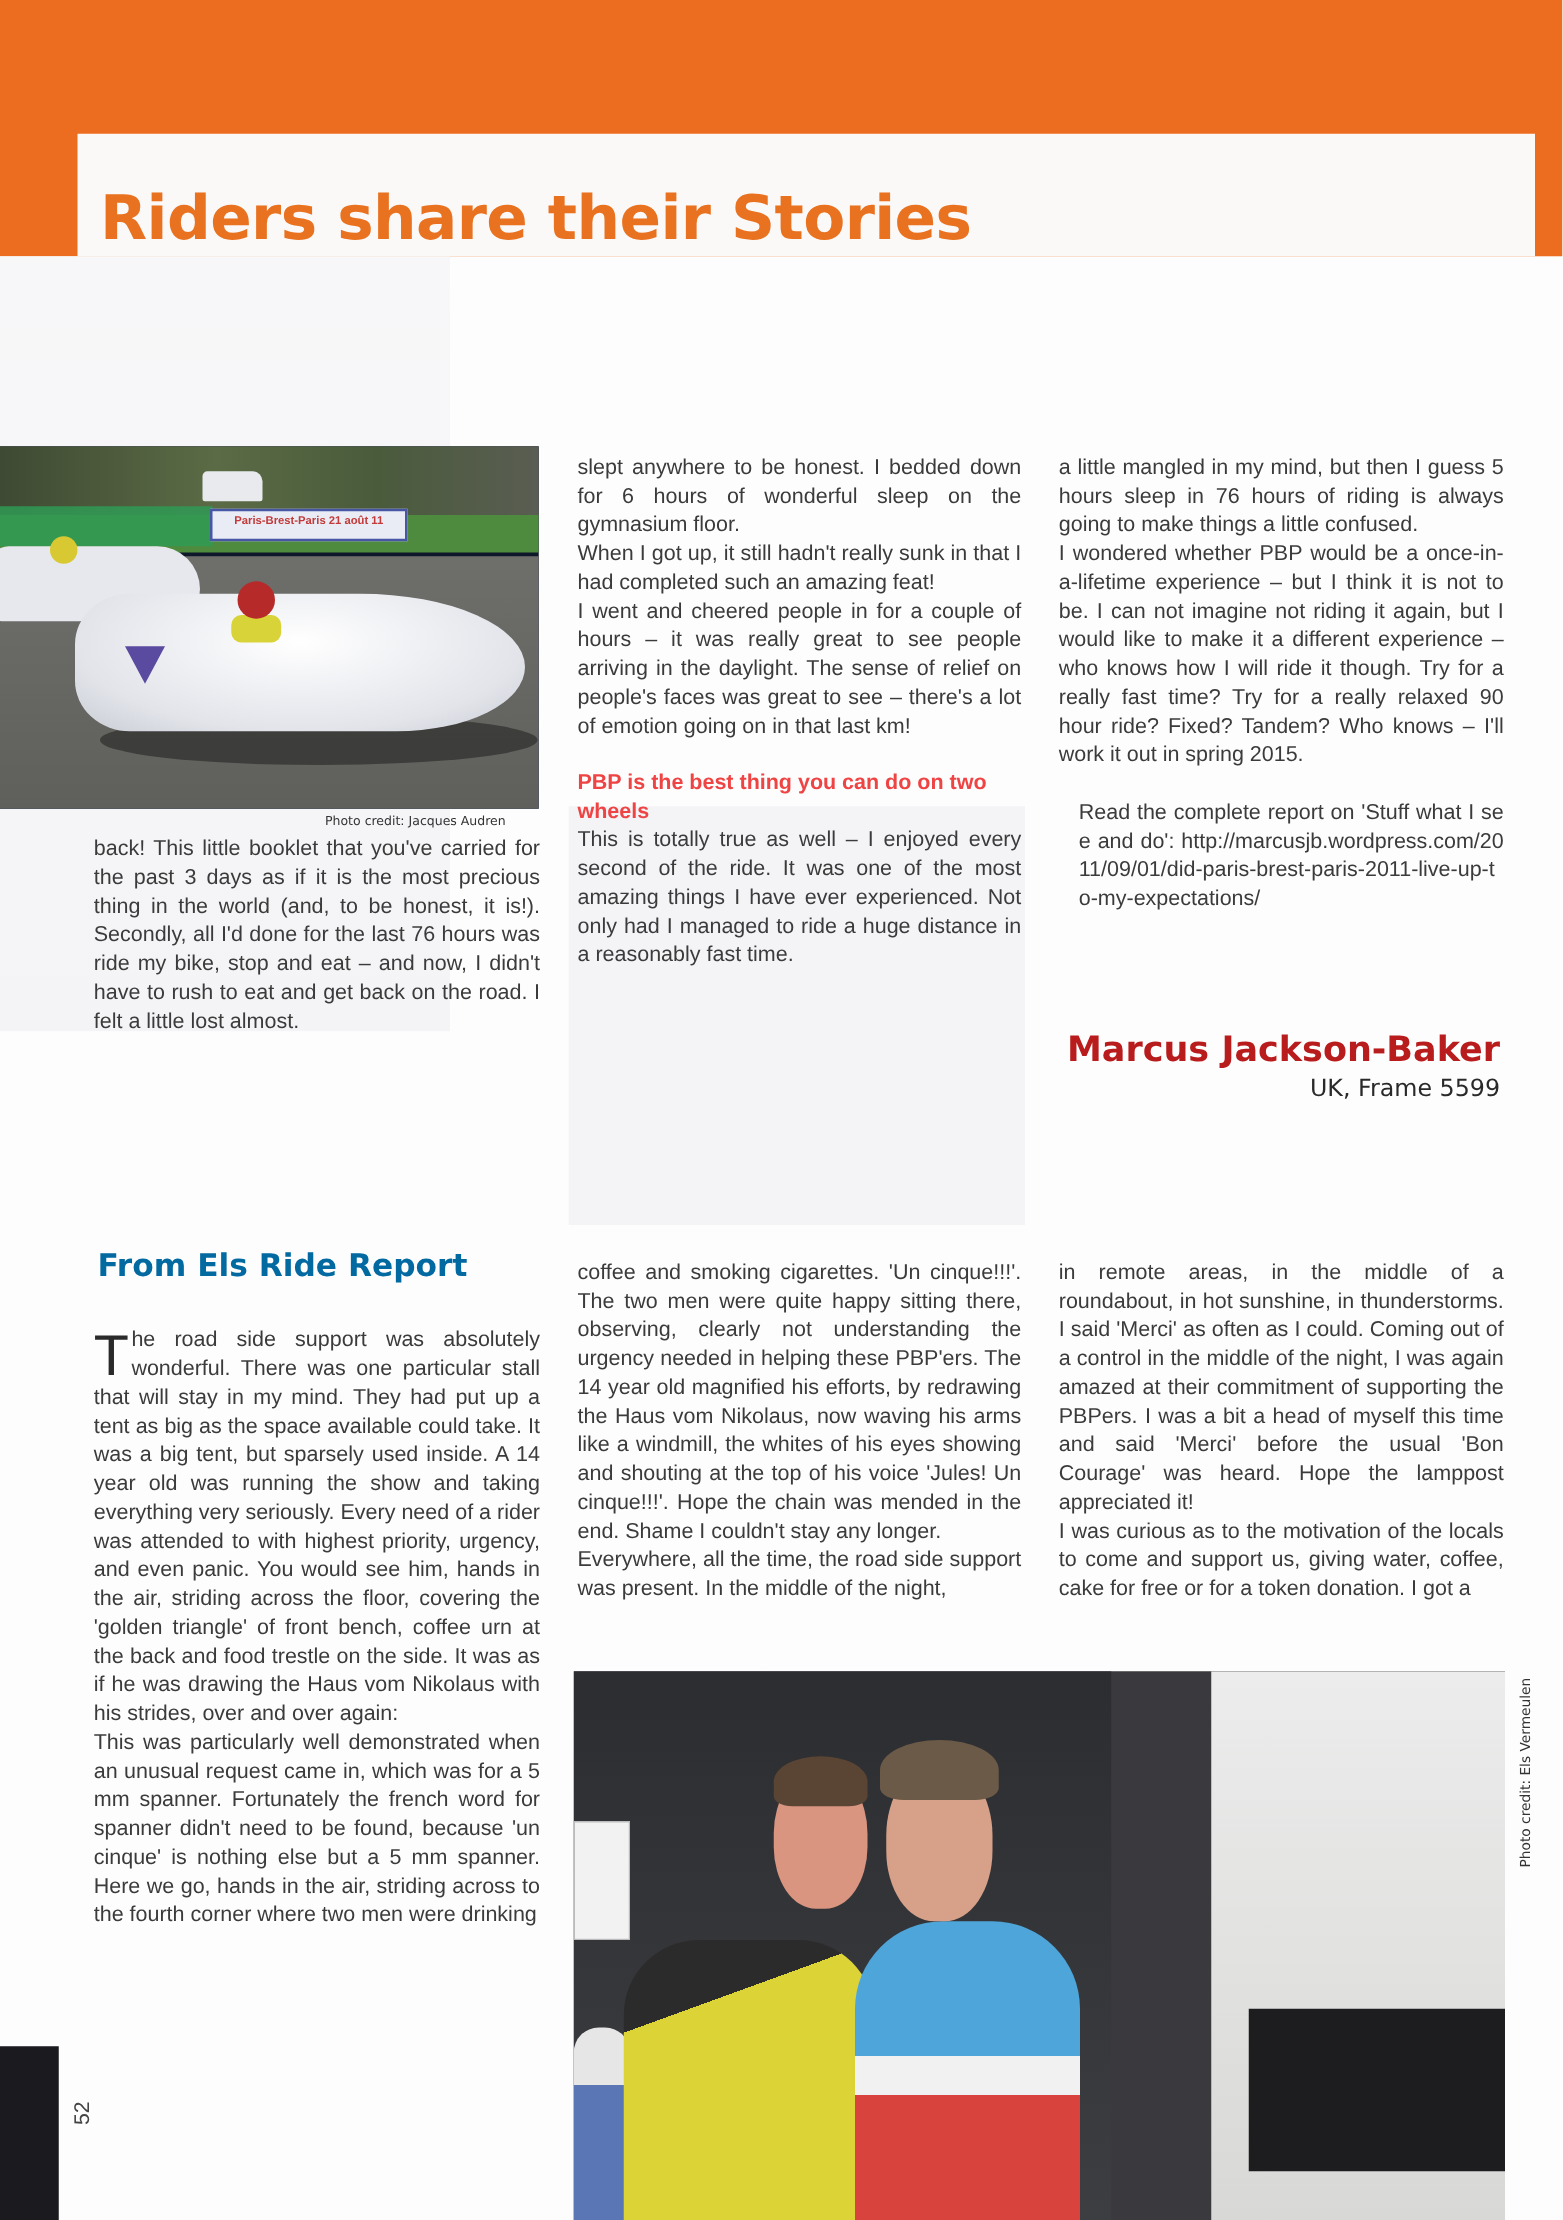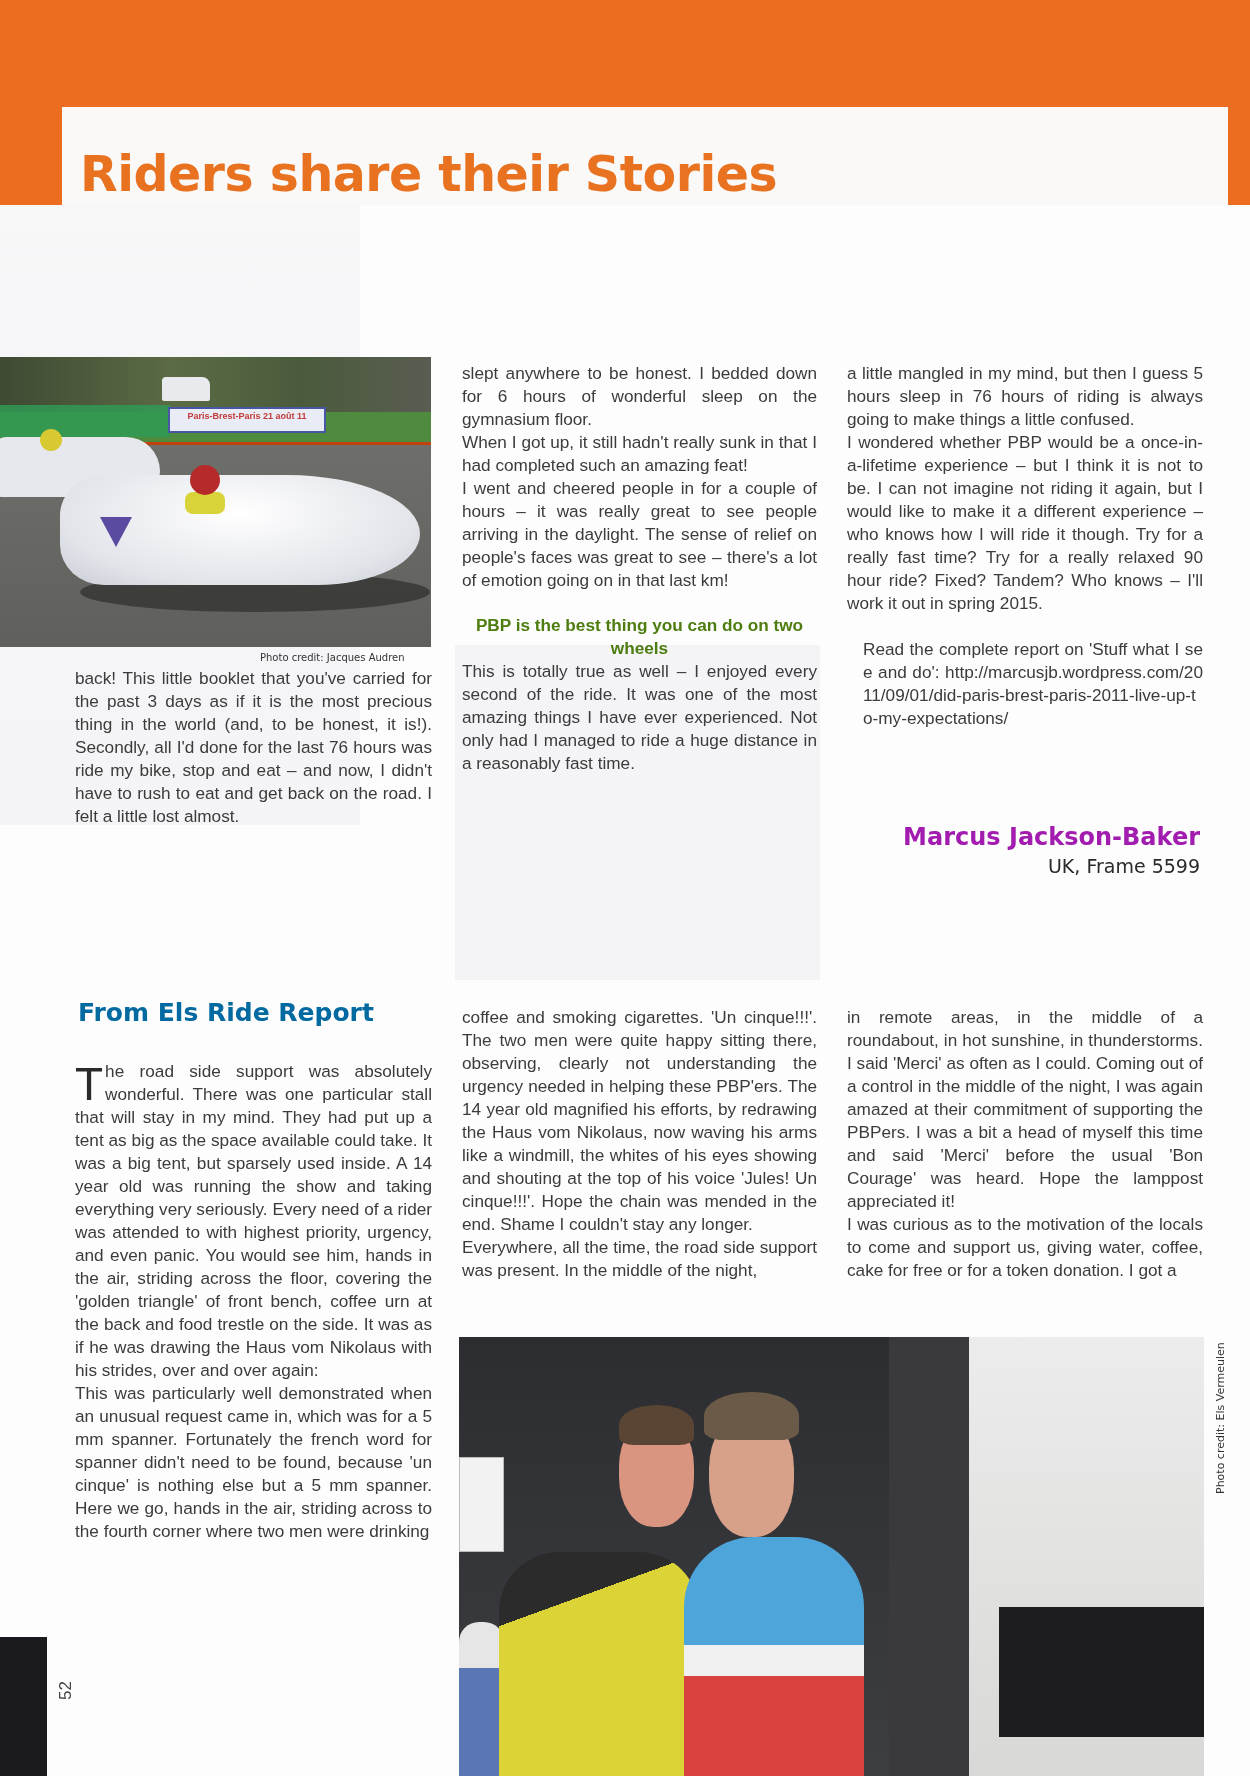--- a/index.html
+++ b/index.html
@@ -5,21 +5,21 @@
   * { box-sizing: border-box; margin: 0; padding: 0; }
   html, body { width: 1250px; height: 1776px; overflow: hidden; background: #fdfdfd; }
   body { position: relative; font-family: "Liberation Sans", sans-serif; color: #3a3a3a; }
 
   .orange-band { position: absolute; left: 0; top: 0; width: 1250px; height: 205px; background: #ec6d1f; }
   .title-panel { position: absolute; left: 62px; top: 107px; width: 1166px; height: 98px; background: #fbf8f8; }
   .title { position: absolute; left: 80px; top: 146px; font-family: "DejaVu Sans", sans-serif; font-weight: bold; font-size: 49px; letter-spacing: -0.5px; color: #e8721f; white-space: nowrap; }
 
   .bg-ghost { position: absolute; left: 0; top: 205px; width: 360px; height: 620px; background: linear-gradient(180deg, #f6f6f8 0%, #f2f2f5 100%); opacity: .8; }
 
-  .photo1 { position: absolute; left: 0; top: 357px; width: 431px; height: 290px; overflow: hidden; background: #c2410c; }
+  .photo1 { position: absolute; left: 0; top: 357px; width: 431px; height: 290px; overflow: hidden; background: #0f172a; }
   .photo1 .sky { position: absolute; left: 0; top: 0; width: 100%; height: 55px; background: linear-gradient(90deg, #3e4a33, #5b6b45 40%, #4a5b3c 70%, #5a5d52); }
   .photo1 .grass { position: absolute; left: 0; top: 55px; width: 100%; height: 30px; background: #4f8b3e; }
   .photo1 .fence { position: absolute; left: 0; top: 48px; width: 170px; height: 32px; background: #2f9a55; opacity: .85; }
   .photo1 .banner { position: absolute; left: 168px; top: 50px; width: 158px; height: 26px; background: #e9ecf4; border: 2px solid #4857a5; font-size: 9px; color: #c23a3a; text-align: center; font-weight: bold; line-height: 11px; padding-top: 2px; }
   .photo1 .van { position: absolute; left: 162px; top: 20px; width: 48px; height: 24px; background: #e8eaee; border-radius: 4px 8px 2px 2px; }
   .photo1 .road { position: absolute; left: 0; top: 88px; width: 100%; height: 202px; background: linear-gradient(180deg, #6e6e6a, #5f605c); }
   .photo1 .velo2 { position: absolute; left: -10px; top: 80px; width: 170px; height: 60px; background: #e6e8ee; border-radius: 40px 80px 60px 30px; }
   .photo1 .velo1 { position: absolute; left: 60px; top: 118px; width: 360px; height: 110px; background: radial-gradient(ellipse at 50% 35%, #ffffff, #e2e4ea 70%, #c9ccd4); border-radius: 60px 180px 140px 60px / 55px 80px 70px 55px; }
   .photo1 .shadow { position: absolute; left: 80px; top: 215px; width: 350px; height: 40px; background: #2e2e2c; border-radius: 50%; opacity: .7; }
   .photo1 .rider { position: absolute; left: 190px; top: 108px; width: 30px; height: 30px; border-radius: 50%; background: #b72a2a; }
@@ -32,28 +32,28 @@
   .col { position: absolute; font-family: "Liberation Sans", sans-serif; font-size: 17.2px; line-height: 23px; color: #3b3b3b; text-align: justify; }
   .col p { margin: 0; }
   .c1a { left: 75px; top: 667px; width: 357px; }
   .c2a { left: 462px; top: 362px; width: 355px; }
   .c3a { left: 847px; top: 362px; width: 356px; }
   .c1b { left: 75px; top: 1060px; width: 357px; }
   .c2b { left: 462px; top: 1006px; width: 355px; }
   .c3b { left: 847px; top: 1006px; width: 356px; }
 
   .c2-box { position: absolute; left: 455px; top: 645px; width: 365px; height: 335px; background: #f4f4f7; }
-  .col .sub { font-weight: bold; color: #4d7c0f; text-align: center; }
+  .col .sub { font-weight: bold; color: #ef4444; text-align: left; }
 
   .section-head { position: absolute; left: 78px; top: 998px; font-family: "DejaVu Sans", sans-serif; font-weight: bold; font-size: 25px; color: #0369a1; white-space: nowrap; }
 
   .dropcap { float: left; font-size: 46px; line-height: 40px; margin-top: 4px; margin-right: 2px; font-weight: normal; color: #2a2a2a; }
 
   .author { position: absolute; right: 50px; top: 823px; text-align: right; font-family: "DejaVu Sans", sans-serif; }
-  .author .name { font-weight: bold; font-size: 24px; color: #a21caf; }
+  .author .name { font-weight: bold; font-size: 28px; color: #b91c1c; }
   .author .loc { font-size: 19px; color: #2a2a2a; margin-top: 4px; }
 
   .photo2 { position: absolute; left: 459px; top: 1337px; width: 745px; height: 439px; overflow: hidden; background: #3a3a3e; }
   .photo2 .wall-left { position: absolute; left: 0; top: 0; width: 430px; height: 439px; background: linear-gradient(180deg, #2c2d30, #3d3e42); }
   .photo2 .wall-right { position: absolute; left: 510px; top: 0; width: 235px; height: 439px; background: linear-gradient(180deg, #ececec, #d8d8d6); }
   .photo2 .notice { position: absolute; left: 0; top: 120px; width: 45px; height: 95px; background: #f2f2f2; border: 1px solid #bbb; }
   .photo2 .cases { position: absolute; left: 540px; top: 270px; width: 205px; height: 130px; background: #1d1d20; }
   .photo2 .person1 { position: absolute; left: 40px; top: 215px; width: 200px; height: 224px; background: linear-gradient(160deg, #2b2b2b 0 25%, #dcd437 25% 100%); border-radius: 60px 60px 0 0; }
   .photo2 .face1 { position: absolute; left: 160px; top: 80px; width: 75px; height: 110px; background: #d99580; border-radius: 45%; }
   .photo2 .hair1 { position: absolute; left: 160px; top: 68px; width: 75px; height: 40px; background: #5a4434; border-radius: 50% 50% 20% 20%; }

